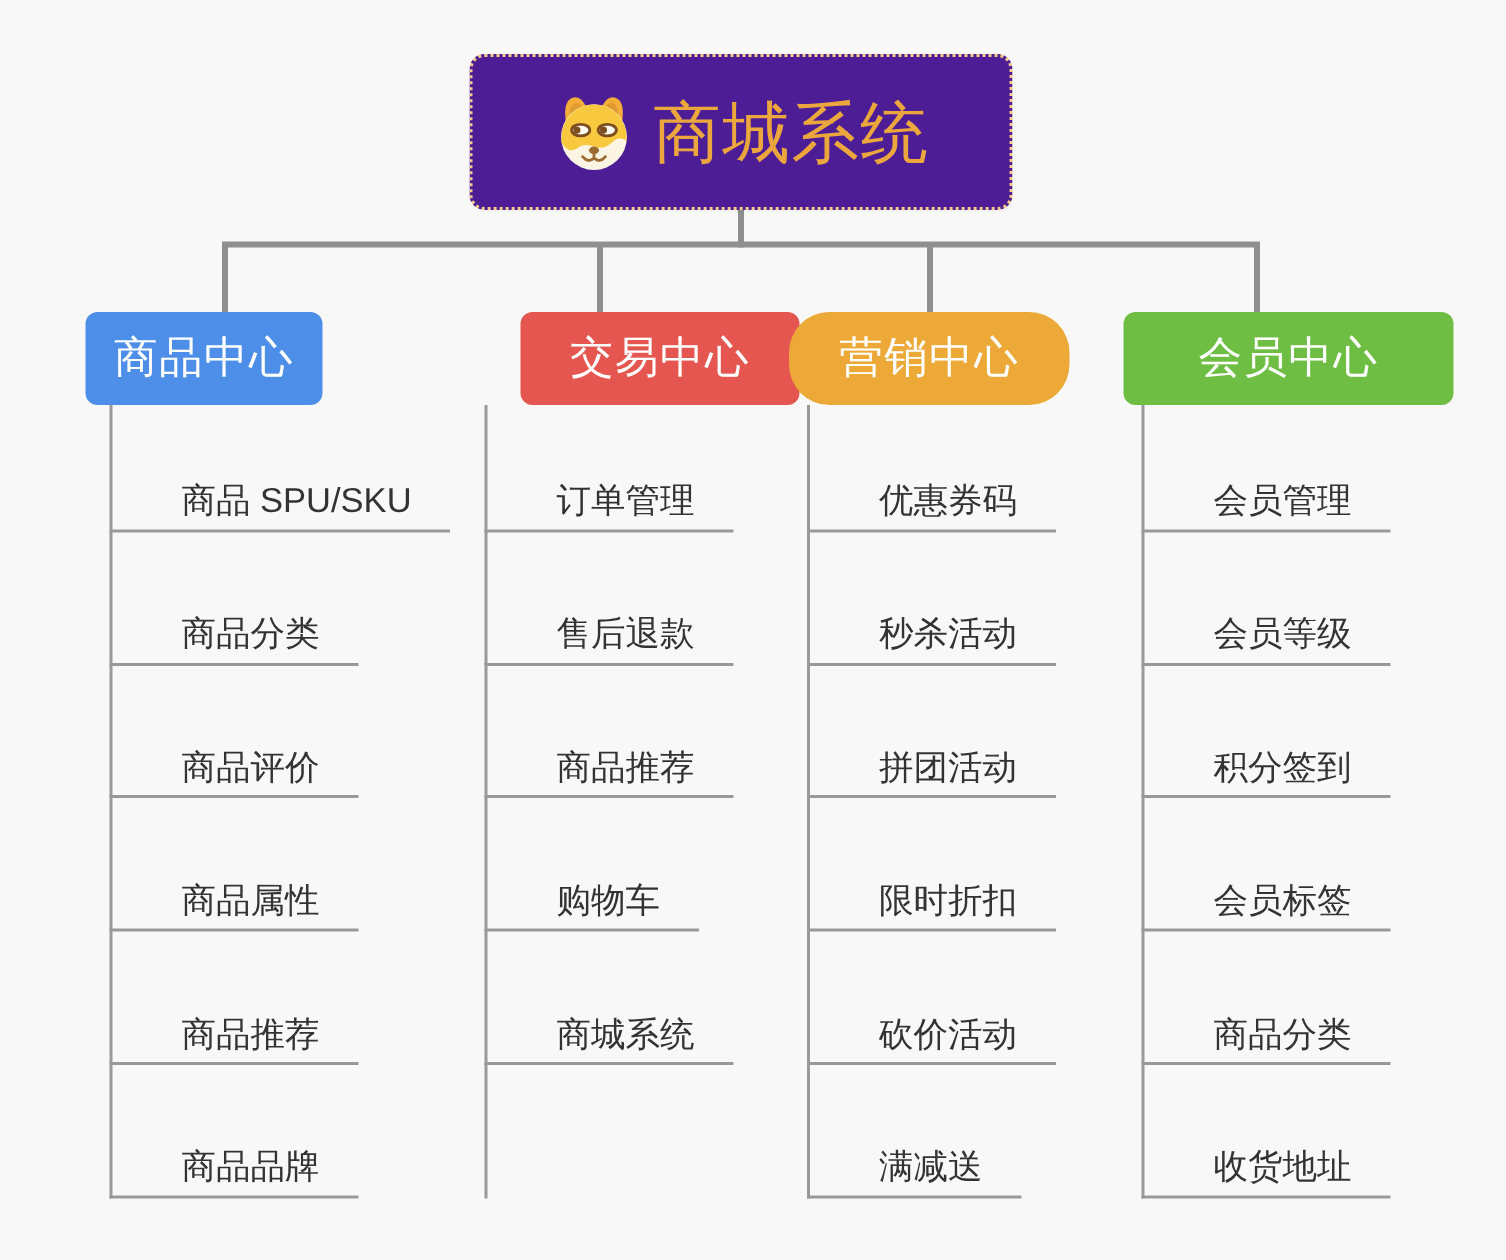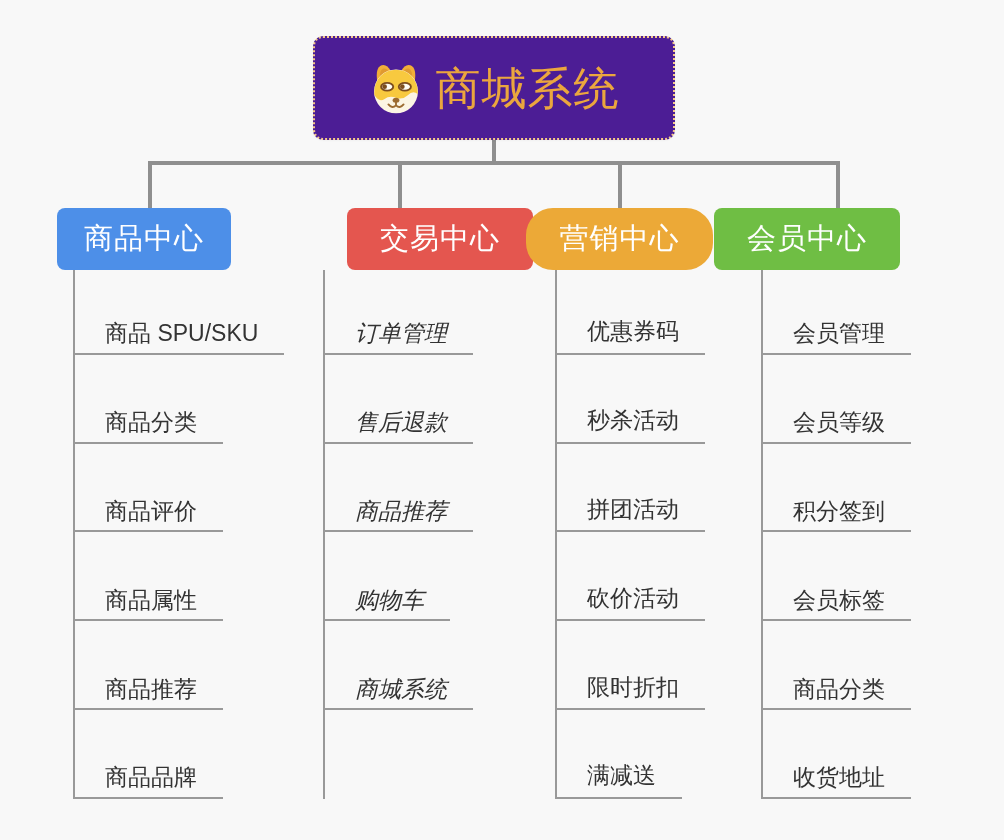--- a/index.html
+++ b/index.html
@@ -36,37 +36,37 @@
   .drop-2 { left:618px; } .drop-3 { left:836px; }
 
   
   .branch-box {
     position:absolute; top:208px; height:62px;
     border-radius:8px;
     display:flex; align-items:center; justify-content:center;
     color:#ffffff; font-size:29px; letter-spacing:1px;
     white-space:nowrap;
   }
-  .branch-0 { left:57px;  width:174px; }
+  .branch-0 { left:57px;  width:158px; }
   .branch-1 { left:307px; width:186px;margin-left:40px; }
   .branch-2 { left:526px; width:187px;border-radius:27px; }
-  .branch-3 { left:714px; width:186px; }
+  .branch-3 { left:749px; width:220px; }
 
   
   .column { position:absolute; top:266px; width:260px; }
-  .col-0 { left:73px; }  .col-1 { left:323px;font-style:italic; }
-  .col-2 { left:555px;font-family:Liberation Mono, monospace; } .col-3 { left:761px; }
+  .col-0 { left:73px; }  .col-1 { left:323px; }
+  .col-2 { left:538px; } .col-3 { left:761px; }
   .col-line {
     position:absolute; left:0; top:4px; width:2px; height:529px;
     background:#999999;
   }
   .leaf-row { height:88.8px; display:flex; align-items:flex-end; }
   .leaf-label {
     display:inline-block;
-    padding:0 26px 6px 32px;
+    padding:0 26px 6px 48px;
     border-bottom:2px solid #999999;
     font-size:23px; color:#333333;
     white-space:nowrap; line-height:1.15;
   }
 </style>
 </head>
 <body>
 
 <div class="canvas">
 
@@ -158,26 +158,26 @@
     <div class="leaf-row">
         <span class="leaf-label">优惠券码</span>
       </div>
     <div class="leaf-row">
         <span class="leaf-label">秒杀活动</span>
       </div>
     <div class="leaf-row">
         <span class="leaf-label">拼团活动</span>
       </div>
     <div class="leaf-row">
+        <span class="leaf-label">限时折扣</span>
+      </div>
+    <div class="leaf-row">
         <span class="leaf-label">砍价活动</span>
       </div>
     <div class="leaf-row">
-        <span class="leaf-label">限时折扣</span>
-      </div>
-    <div class="leaf-row">
         <span class="leaf-label">满减送</span>
       </div>
   </div>
 
   <div class="column col-3">
     <div class="col-line"></div>
     <div class="leaf-row">
         <span class="leaf-label">会员管理</span>
       </div>
     <div class="leaf-row">

